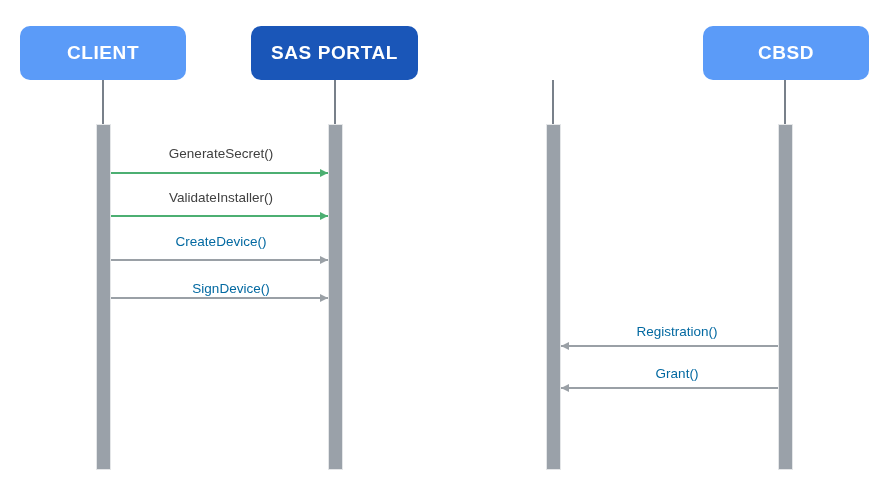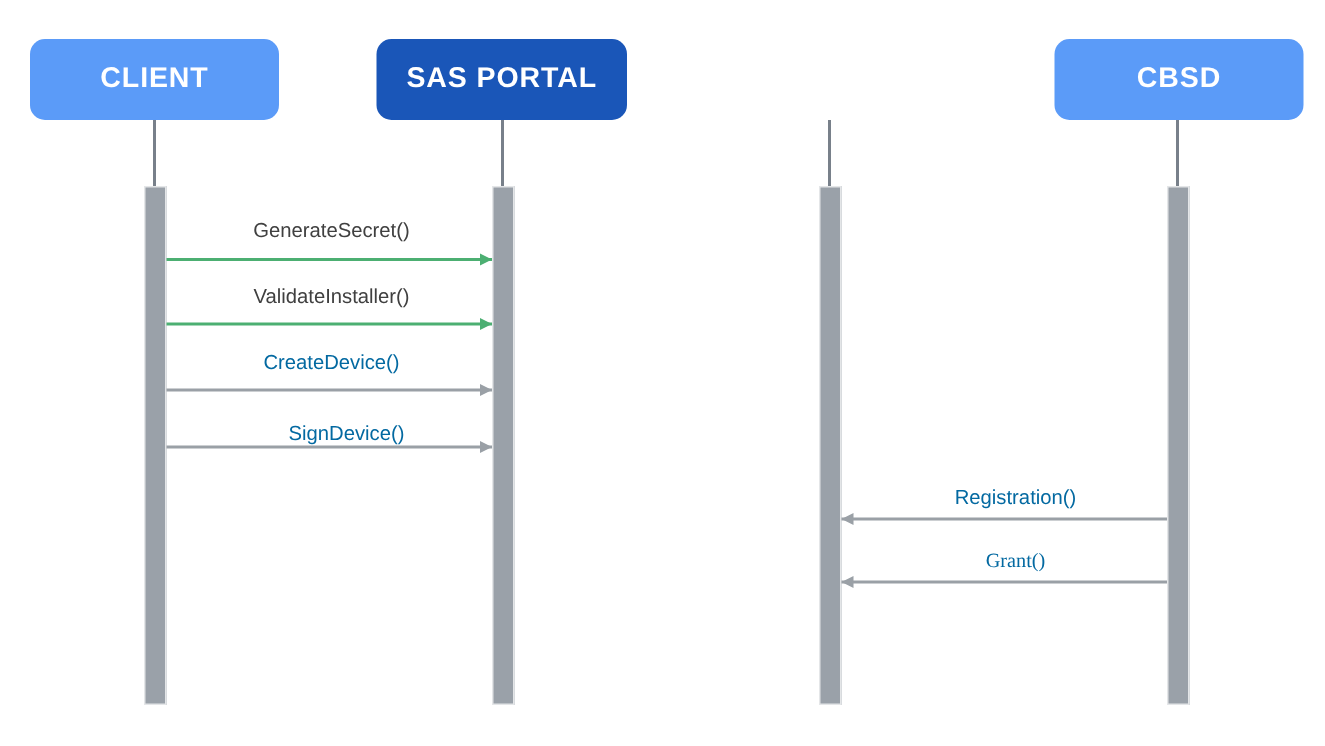--- a/index.html
+++ b/index.html
@@ -111,14 +111,14 @@
     <div class="msg-head right" style="top: 256px; left: 320px;"></div>
     <div class="msg-label" style="left: 221px; top: 234px;">CreateDevice()</div>
     <div class="msg-line" style="left: 111px; top: 297px; width: 217px;"></div>
     <div class="msg-head right" style="top: 294px; left: 320px;"></div>
     <div class="msg-label" style="left: 231px; top: 281px;">SignDevice()</div>
     <div class="msg-line" style="left: 561px; top: 345px; width: 217px;"></div>
     <div class="msg-head left" style="top: 342px; left: 561px;"></div>
     <div class="msg-label" style="left: 677px; top: 324px;">Registration()</div>
     <div class="msg-line" style="left: 561px; top: 387px; width: 217px;"></div>
     <div class="msg-head left" style="top: 384px; left: 561px;"></div>
-    <div class="msg-label" style="left: 677px; top: 366px; font-family: Liberation Serif, serif;">Grant()</div>
+    <div class="msg-label" style="left: 677px; top: 366px;">Grant()</div>
   </div>
 
 </body></html>

